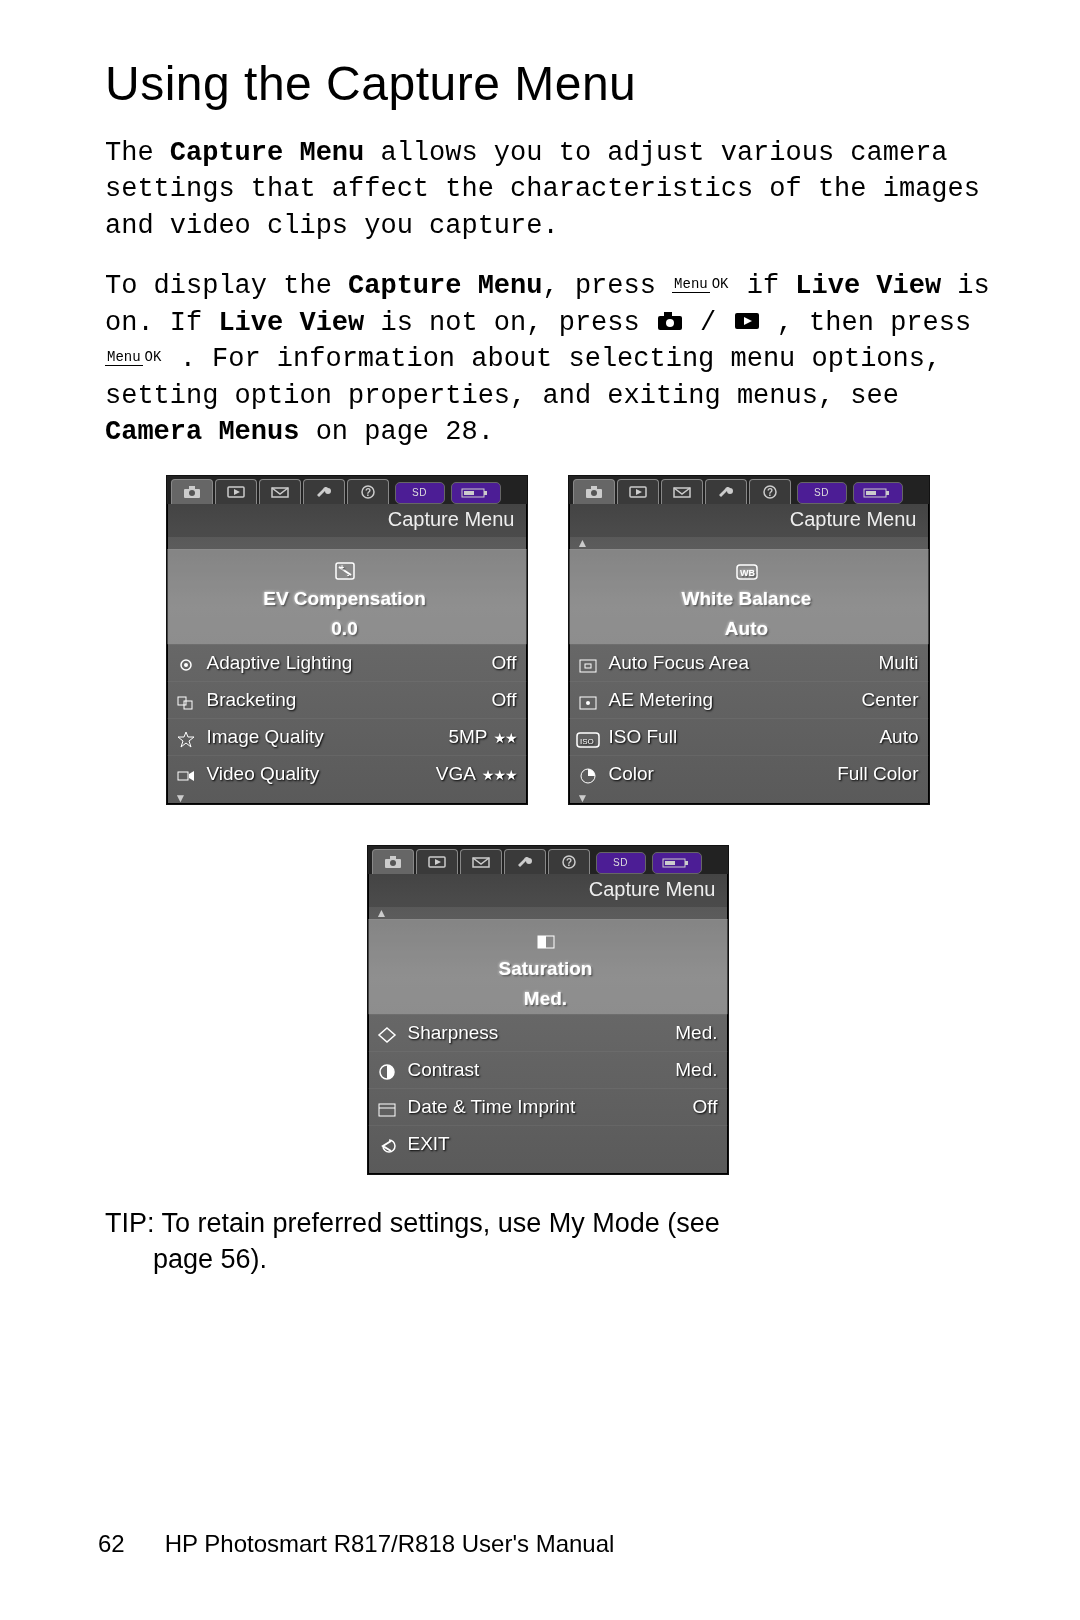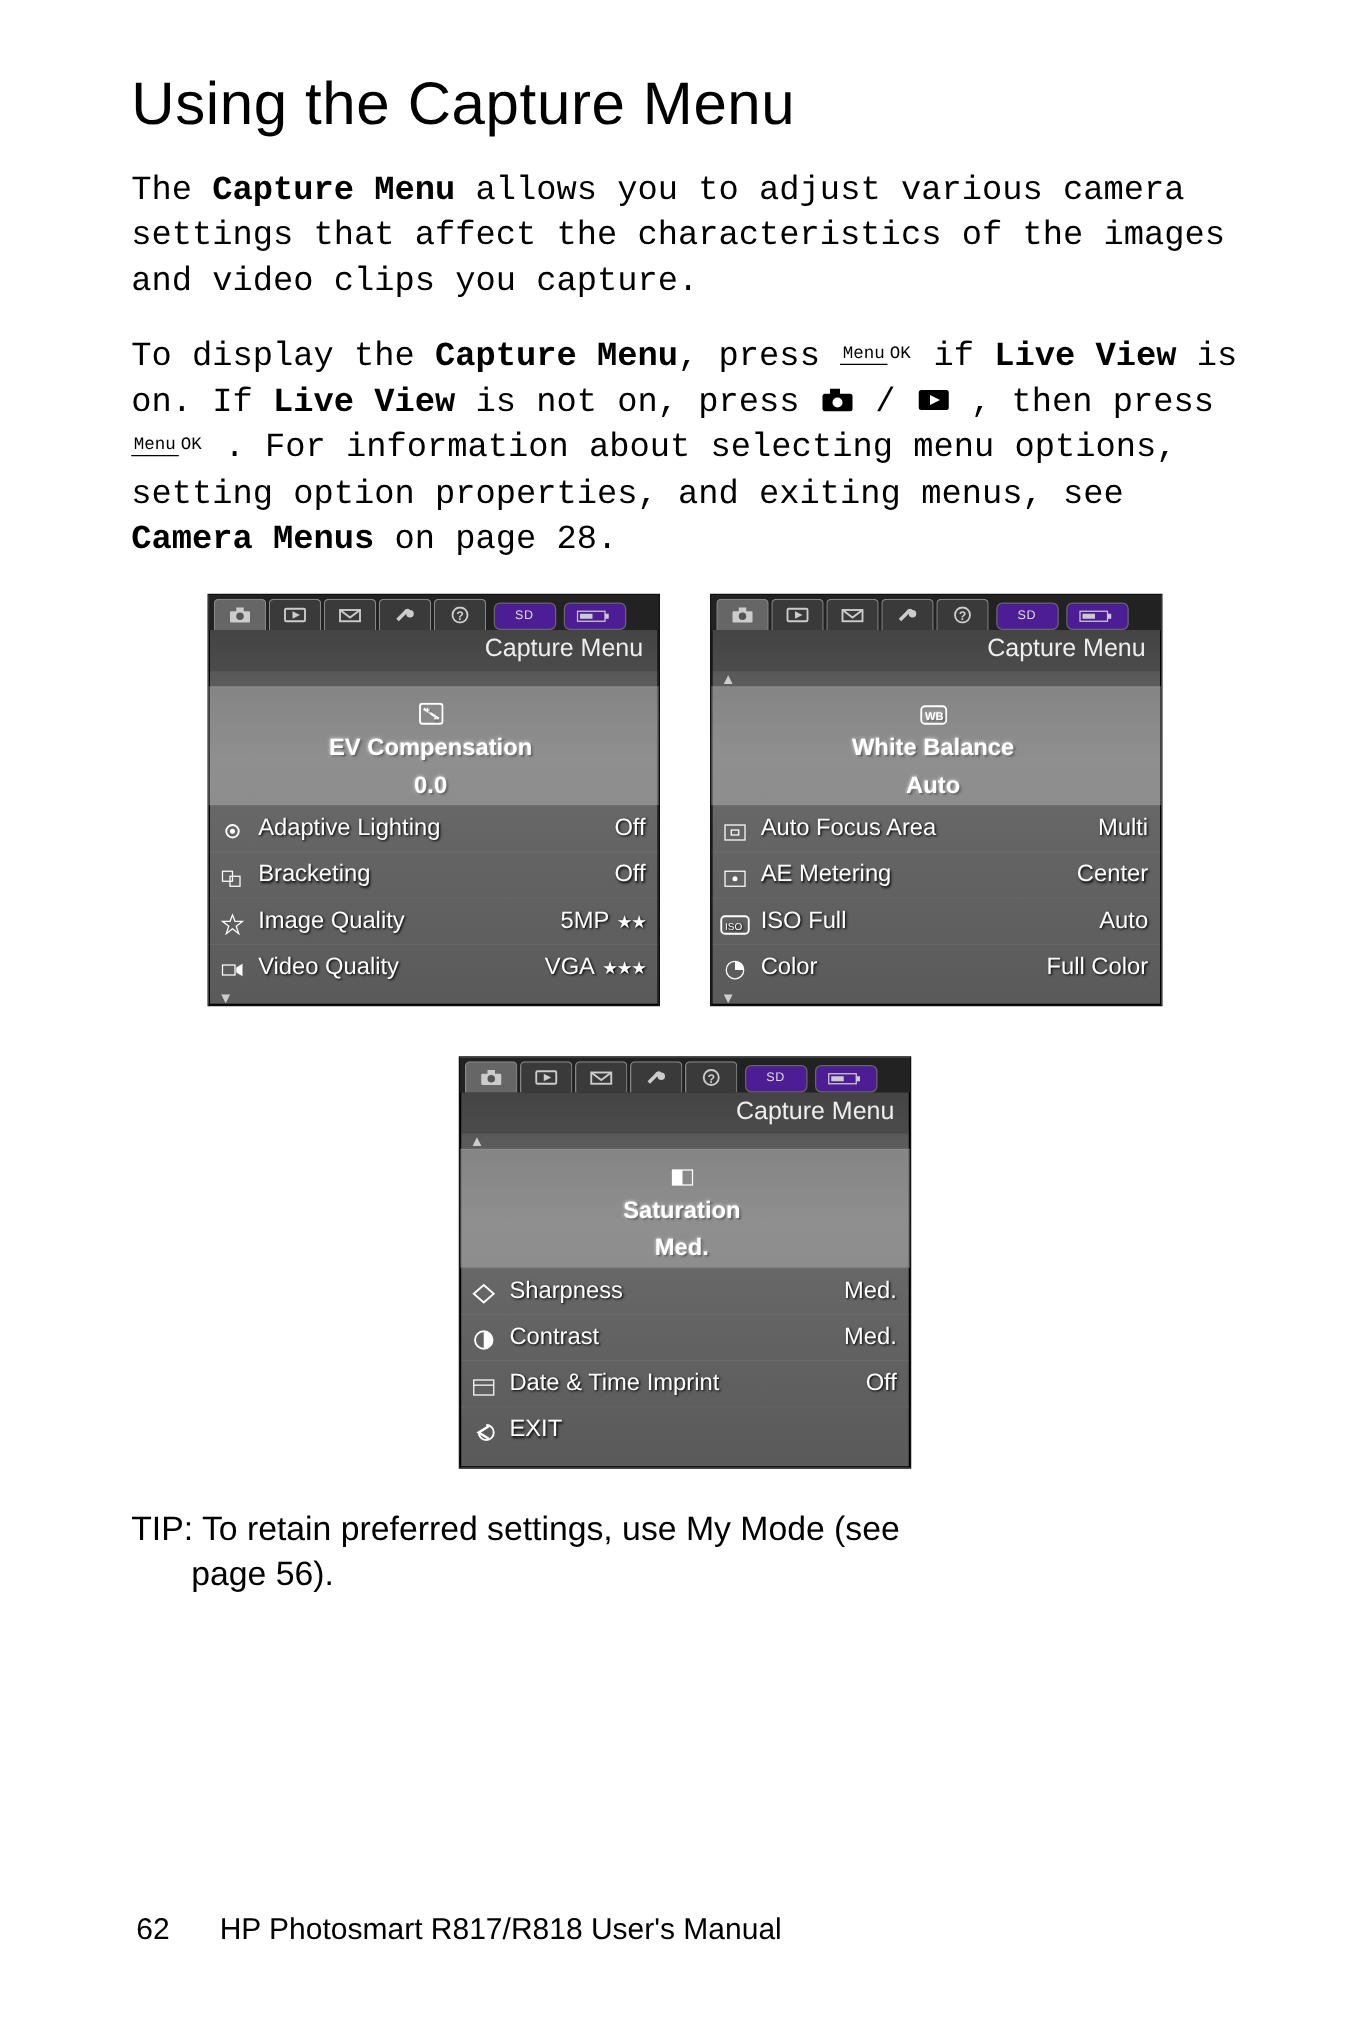--- a/index.html
+++ b/index.html
@@ -137,21 +137,21 @@
     line-height: 1.35;
     font-weight: 300;
     margin-top: 24px;
     padding-left: 0;
   }
   .tip .indent { display:block; padding-left: 48px; }
 
   .footer {
     position: absolute;
     bottom: 62px;
-    left: 109px;
+    left: 98px;
     font-size: 24px;
     font-weight: 300;
     display:flex;
     gap: 40px;
   }
 </style>
 </head>
 <body>
 
 <div class="page">

